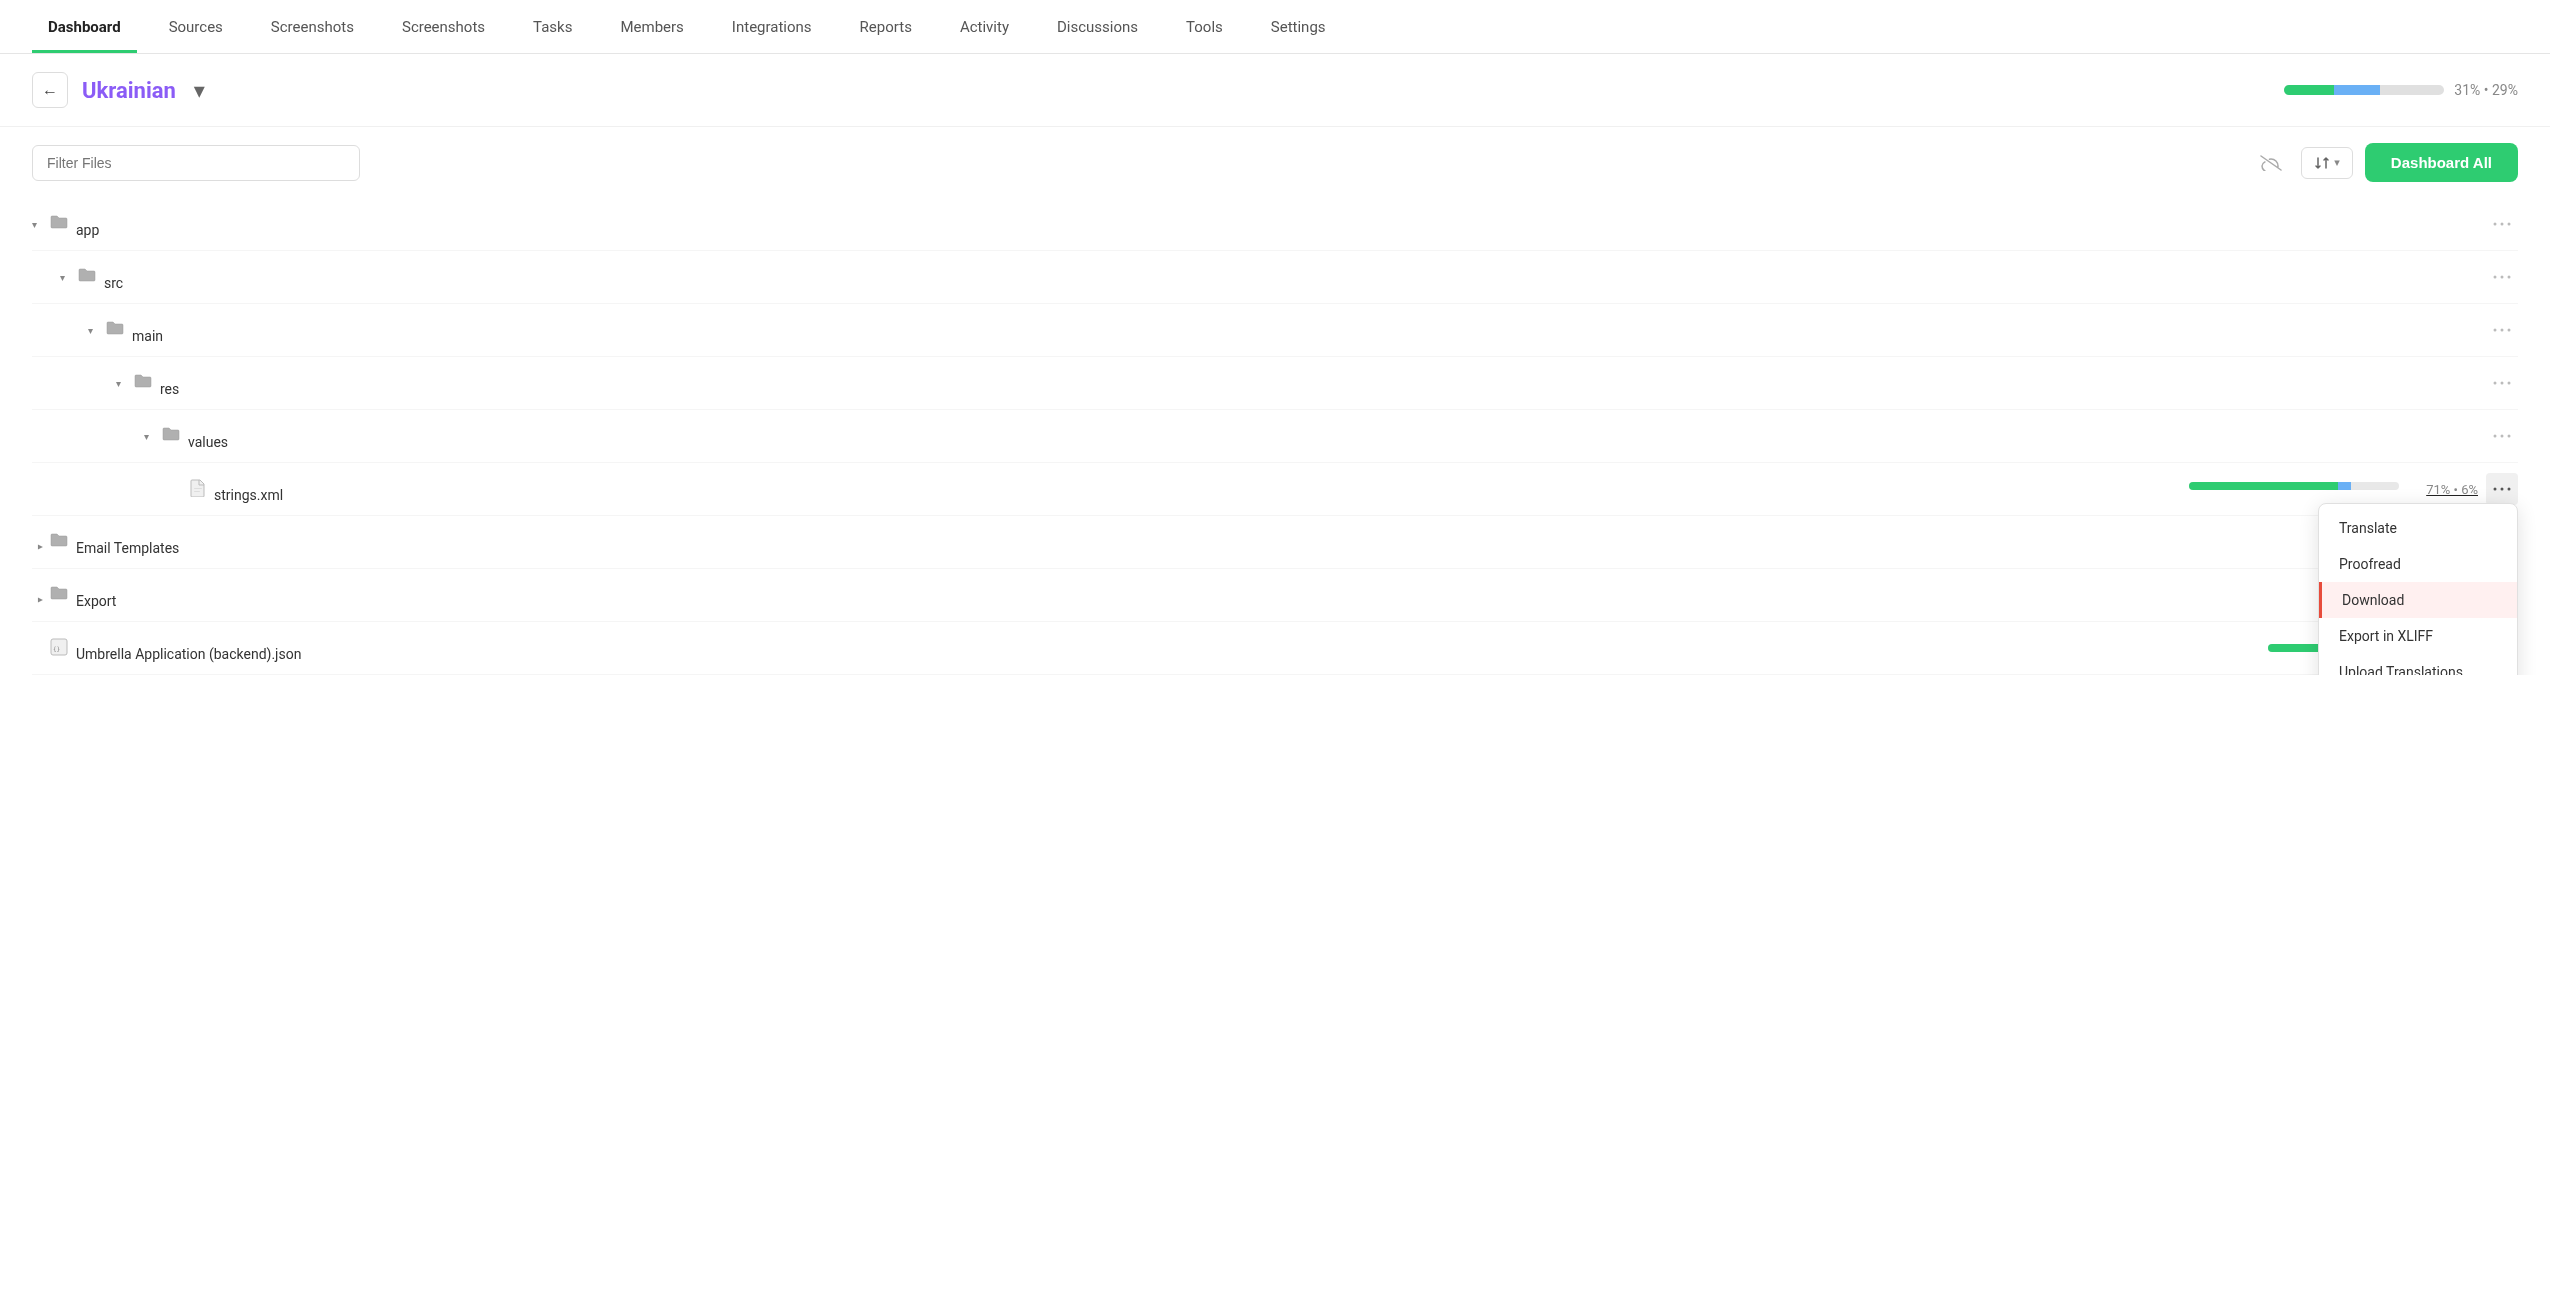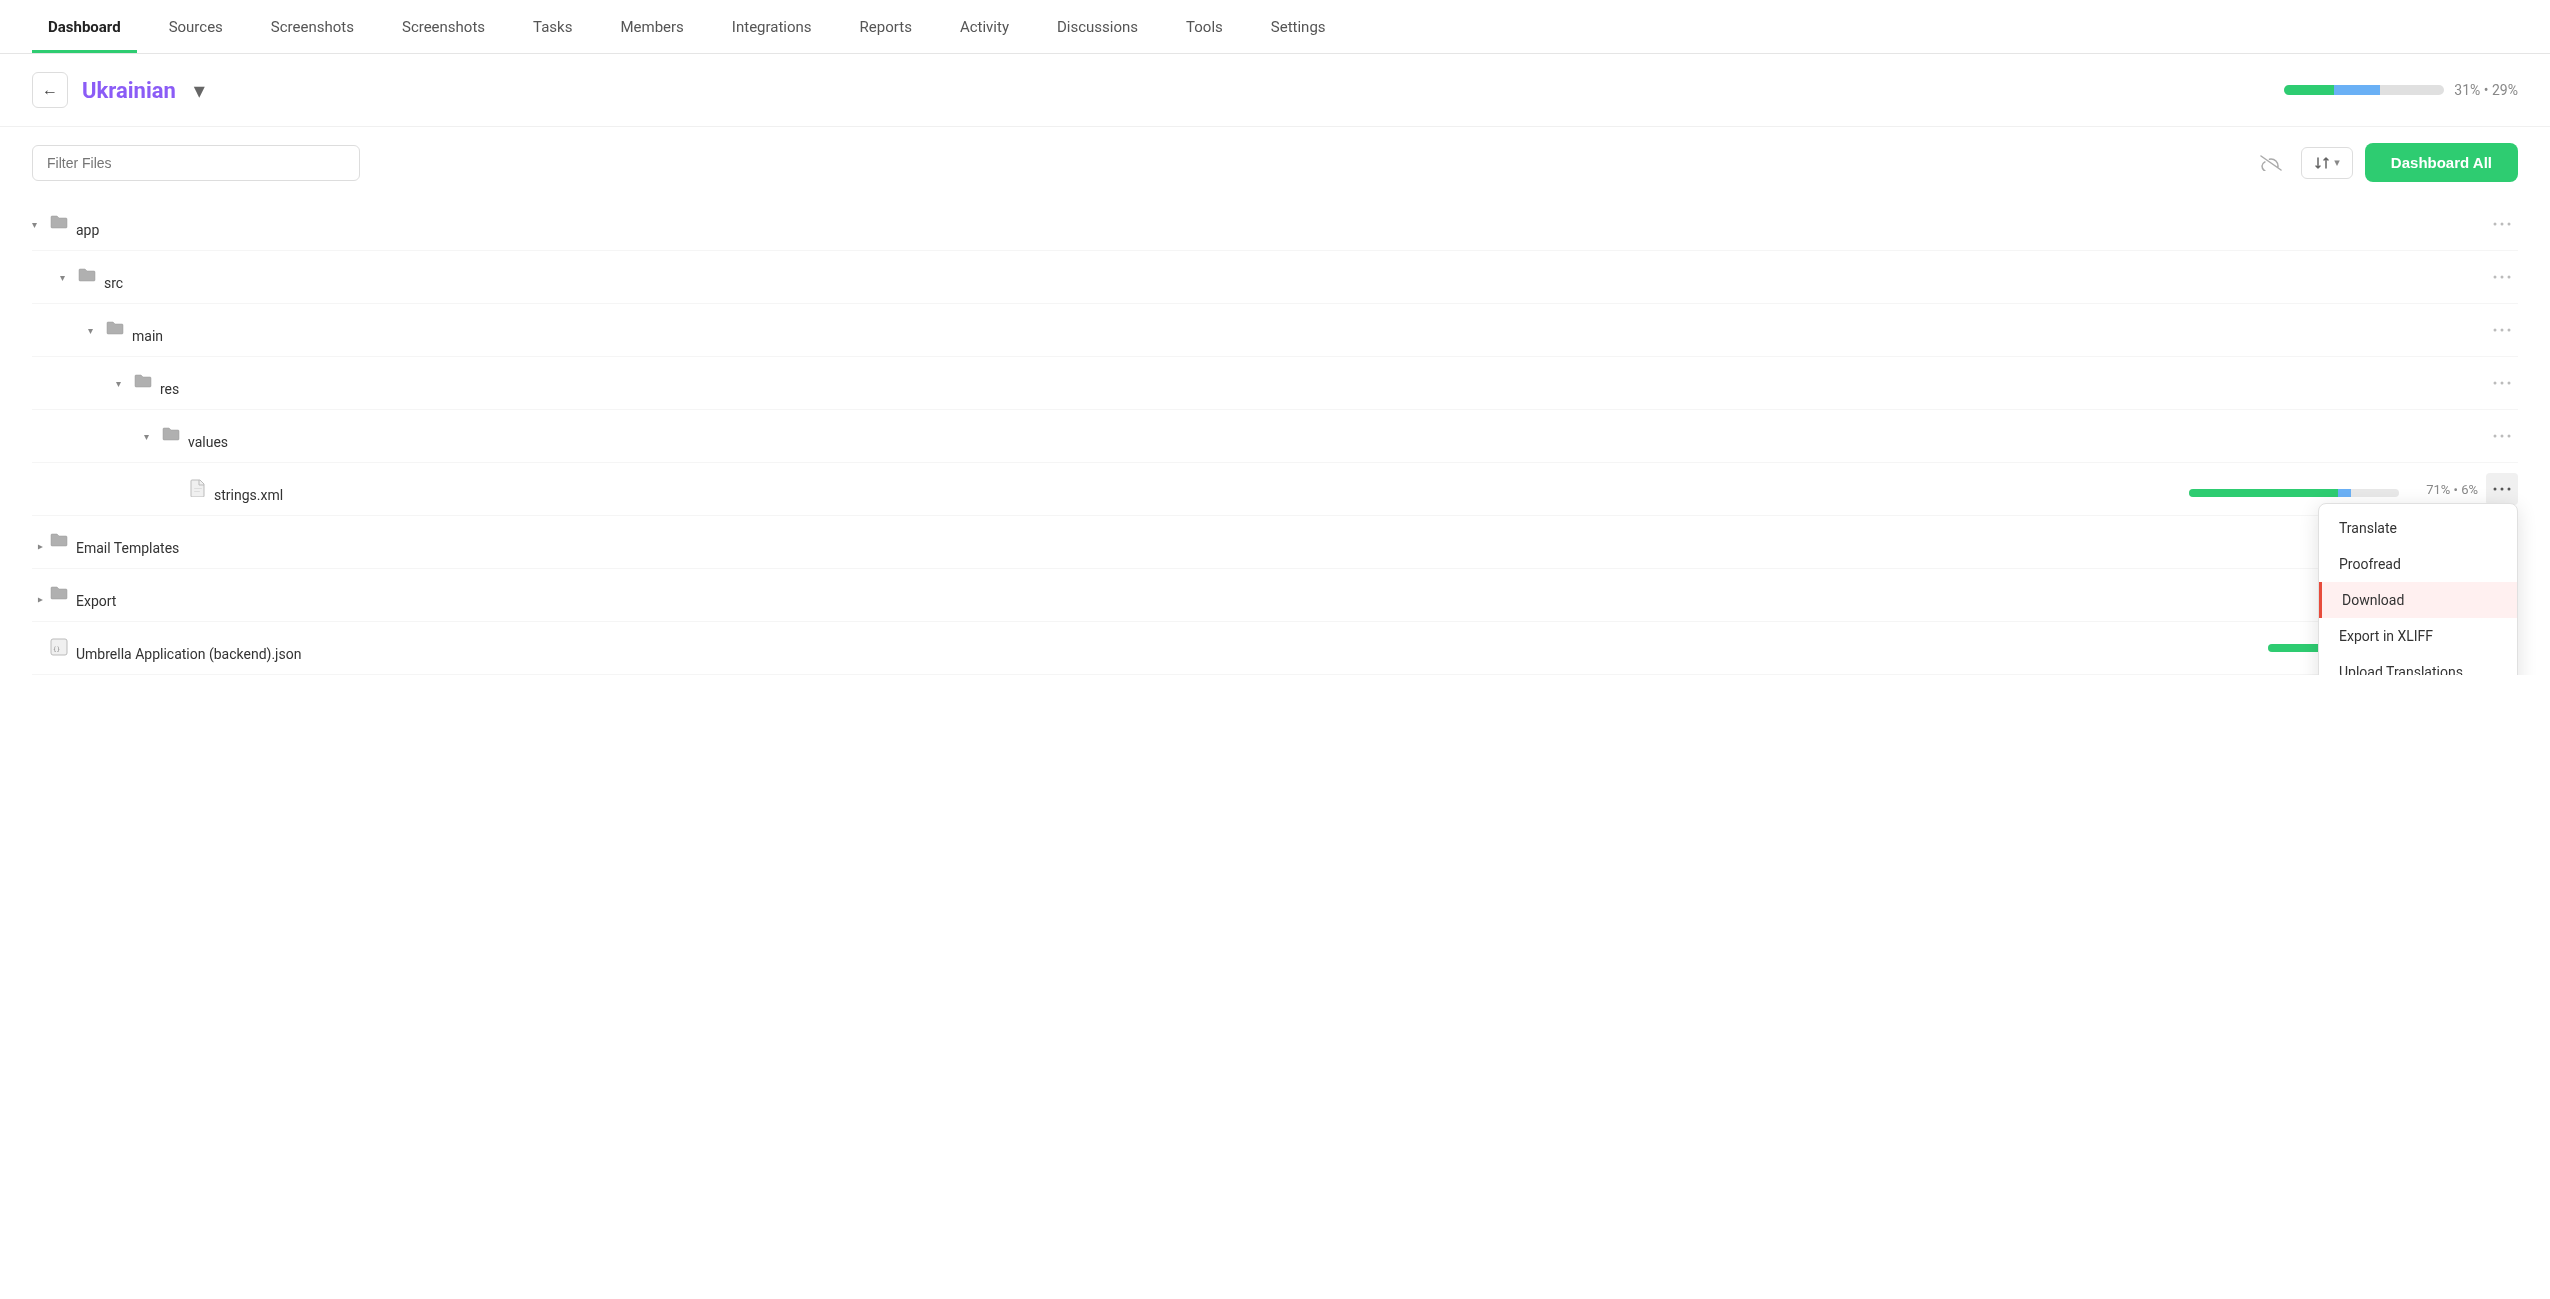--- a/index.html
+++ b/index.html
@@ -43,21 +43,21 @@
 
     .chevron { font-size: 10px; color: #888; margin-right: 4px; cursor: pointer; display: inline-block; width: 14px; }
     .chevron.down { transform: rotate(0deg); }
     .chevron.right { transform: rotate(-90deg); }
 
     .folder-icon { margin-right: 8px; font-size: 16px; color: #888; }
     .file-icon { margin-right: 8px; font-size: 14px; color: #aaa; }
 
     .item-name { font-size: 14px; color: #333; flex: 1; margin-top: 12px; }
 
-    .row-progress { display: flex; align-items: flex-end; gap: 4px; margin-left: auto; }
+    .row-progress { display: flex; align-items: flex-start; gap: 4px; margin-left: auto; text-decoration: underline; }
     .file-progress-bar { width: 210px; height: 8px; background: #e8e8e8; border-radius: 4px; display: flex; overflow: hidden; }
     .fp-green { background: #2ecc71; height: 100%; }
     .fp-blue { background: #6ab0f5; height: 100%; }
     .progress-label { font-size: 13px; color: #888; white-space: nowrap; min-width: 75px; text-align: right; }
 
     .more-btn { width: 32px; height: 32px; border: none; background: transparent; cursor: pointer; color: #aaa; font-size: 18px; display: flex; align-items: center; justify-content: center; border-radius: 4px; margin-left: 8px; }
     .more-btn.active { background: #f0f0f0; }
 
     
     .dropdown-menu { position: absolute; right: 0; top: 44px; background: #fff; border: 1px solid #e0e0e0; border-radius: 8px; box-shadow: 0 4px 20px rgba(0,0,0,0.12); z-index: 100; min-width: 200px; padding: 6px 0; }

